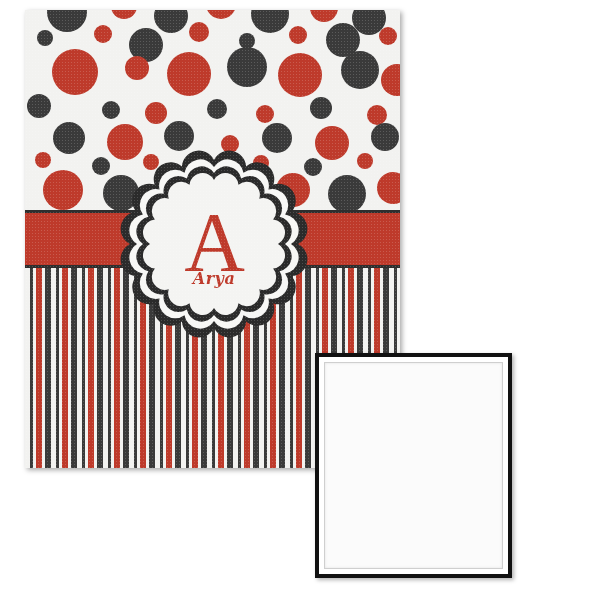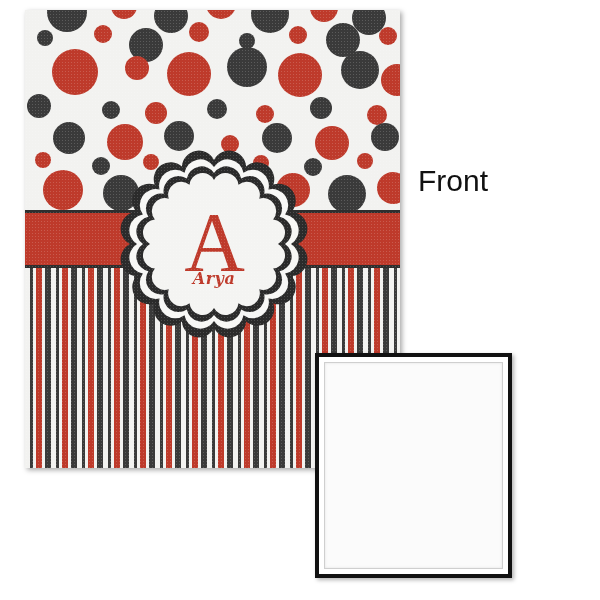--- a/index.html
+++ b/index.html
@@ -346,20 +346,19 @@
       </svg>
       <div class="medallion-text">
         <div class="monogram">A</div>
         <div class="subname">Arya</div>
       </div>
     </div>
 
     <div class="grain"></div>
   </div>
 
-  <div class="view-label label-front">Front</div>
 
   <div class="back-panel">
     <div class="back-inner"></div>
   </div>
 
 
 </div>
 
 </body></html>

